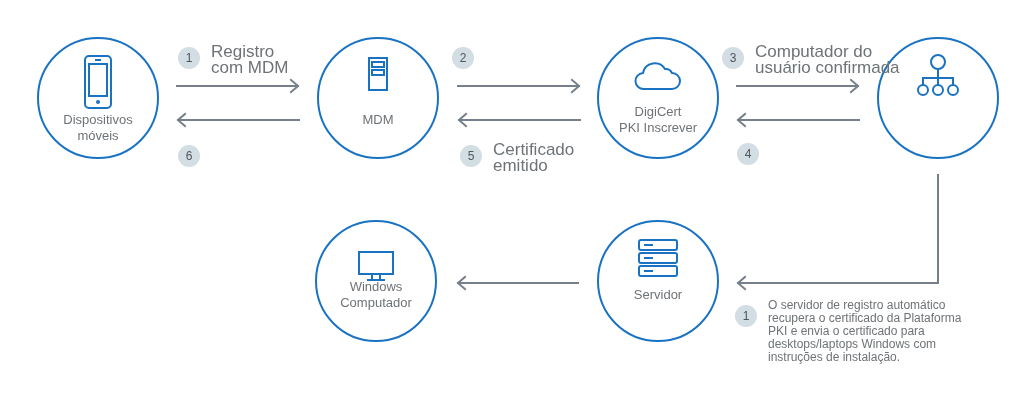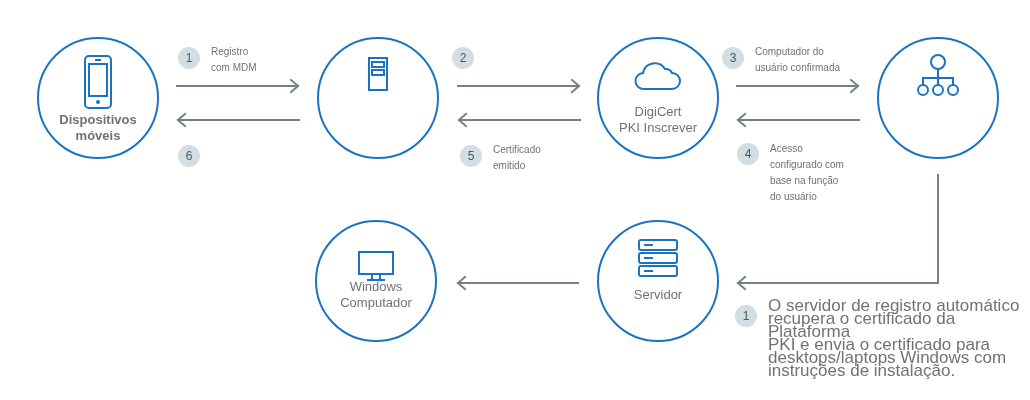--- a/index.html
+++ b/index.html
@@ -7,22 +7,22 @@
          font-family: "Liberation Sans", "DejaVu Sans", sans-serif; color: #6b6f73; }
   .node { position: absolute; width: 122px; height: 122px; border: 2px solid #1a73c2;
           border-radius: 50%; box-sizing: border-box; background: #fff; }
   .node .icon { position: absolute; left: 50%; transform: translateX(-50%); }
   .node .label { position: absolute; left: 0; right: 0; text-align: center;
                  font-size: 13px; line-height: 16px; color: #6e7377; }
   .step { position: absolute; display: flex; align-items: flex-start; }
   .badge { width: 22px; height: 22px; border-radius: 50%; background: #d3dde4;
            color: #4f565c; font-size: 12px; line-height: 22px; text-align: center;
            flex: 0 0 auto; margin-right: 11px; margin-top: 3px; }
-  .step-text { font-size: 10px; line-height: 16px; color: #6e7377; white-space: pre-line; }
-  .step.small .step-text { font-size: 17px; line-height: 13px; }
+  .step-text { font-size: 17px; line-height: 16px; color: #6e7377; white-space: pre-line; }
+  .step.small .step-text { font-size: 12px; line-height: 13px; }
   .step.small .badge { margin-top: 6px; }
   svg.lines { position: absolute; left: 0; top: 0; }
 </style>
 </head>
 <body>
 
 <svg class="lines" width="1030" height="400">
   <g stroke="#77808a" stroke-width="2" fill="none" stroke-linecap="square">
     <g>
       <line x1="177" y1="86" x2="298" y2="86"></line>
@@ -52,41 +52,42 @@
       <polyline points="938,175 938,283 738,283"></polyline>
         <polyline points="745,277 738,283 745,289"></polyline>
     </g>
     <g>
       <line x1="458" y1="283" x2="578" y2="283"></line>
         <polyline points="465,277 458,283 465,289"></polyline>
     </g>
   </g>
 </svg>
 
-<div class="node" style="left:37px; top:37px;font-weight:bold;">
+<div class="node" style="left:37px; top:37px;">
   <svg class="icon" style="top:15px;" width="30" height="56" viewBox="0 0 30 56">
     <g stroke="#1a73c2" stroke-width="2" fill="none">
       <rect x="2" y="2" width="26" height="52" rx="4"></rect>
       <rect x="6" y="10" width="18" height="32"></rect>
       <line x1="12" y1="6" x2="18" y2="6"></line>
     </g>
     <circle cx="15" cy="48" r="2" fill="#1a73c2"></circle>
   </svg>
   <div class="label" style="top:73px; white-space:pre-line;">Dispositivos
 móveis</div>
 </div>
 
 <div class="node" style="left:317px; top:37px;">
   <svg class="icon" style="top:17px;" width="22" height="36" viewBox="0 0 22 36">
     <g stroke="#1a73c2" stroke-width="2" fill="none">
       <rect x="2" y="2" width="18" height="32"></rect>
       <rect x="5" y="6" width="12" height="5"></rect>
       <rect x="5" y="14" width="12" height="5"></rect>
     </g>
   </svg>
+  <div class="label" style="top:73px;">MDM</div>
 </div>
 
 <div class="node" style="left:597px; top:37px;">
   <svg class="icon" style="top:20px;" width="48" height="32" viewBox="0 0 48 32">
     <path d="M10 30 H38 A8 8 0 0 0 38 14 A7 7 0 0 0 31 10 A12 12 0 0 0 9 14 A8 8 0 0 0 10 30 Z" stroke="#1a73c2" stroke-width="2" fill="none"></path>
   </svg>
   <div class="label" style="top:65px; white-space:pre-line;">DigiCert
 PKI Inscrever</div>
 </div>
 
@@ -147,24 +148,20 @@
   <div class="step-text">Certificado
 emitido</div>
 </div>
 <div class="step" style="left:722px; top:44px;">
   <div class="badge">3</div>
   <div class="step-text">Computador do
 usuário confirmada</div>
 </div>
 <div class="step" style="left:737px; top:141px;">
   <div class="badge" style="margin-top:2px;">4</div>
-  <div class="step-text">Acesso
-configurado com
-base na função
-do usuário</div>
 </div>
 <div class="step small" style="left:735px; top:299px;">
   <div class="badge">1</div>
   <div class="step-text">O servidor de registro automático
 recupera o certificado da Plataforma
 PKI e envia o certificado para
 desktops/laptops Windows com
 instruções de instalação.</div>
 </div>
 

